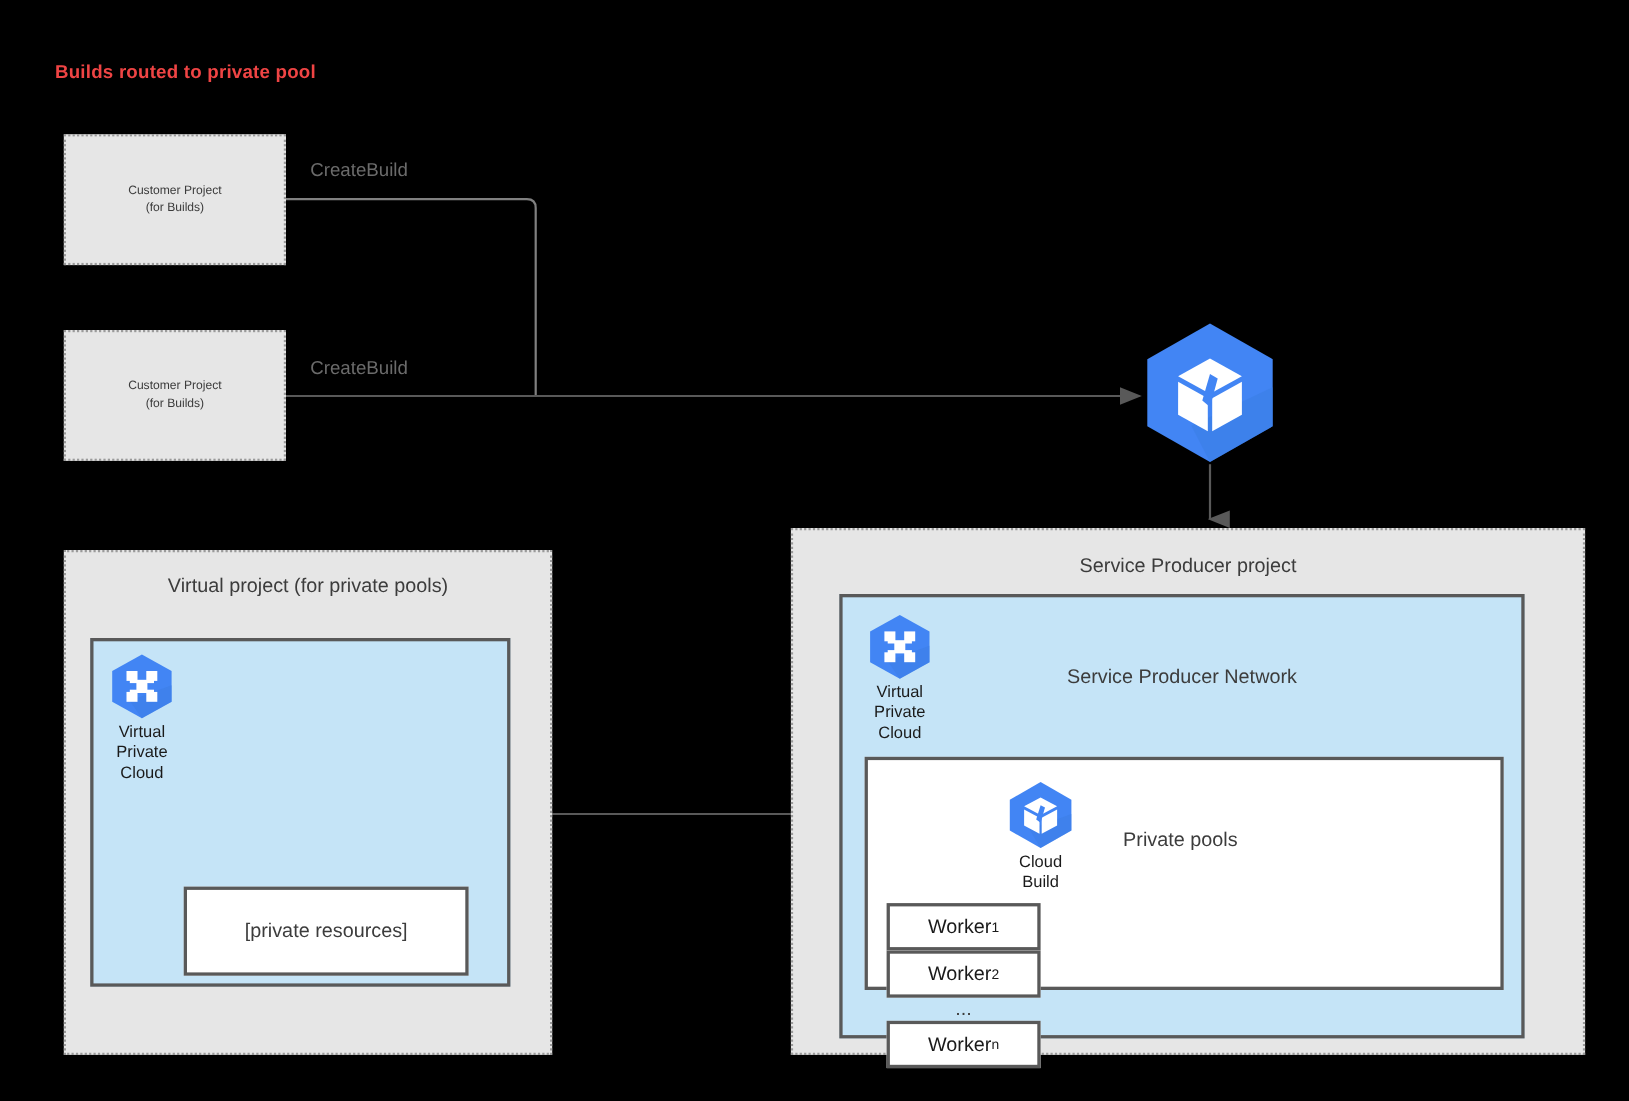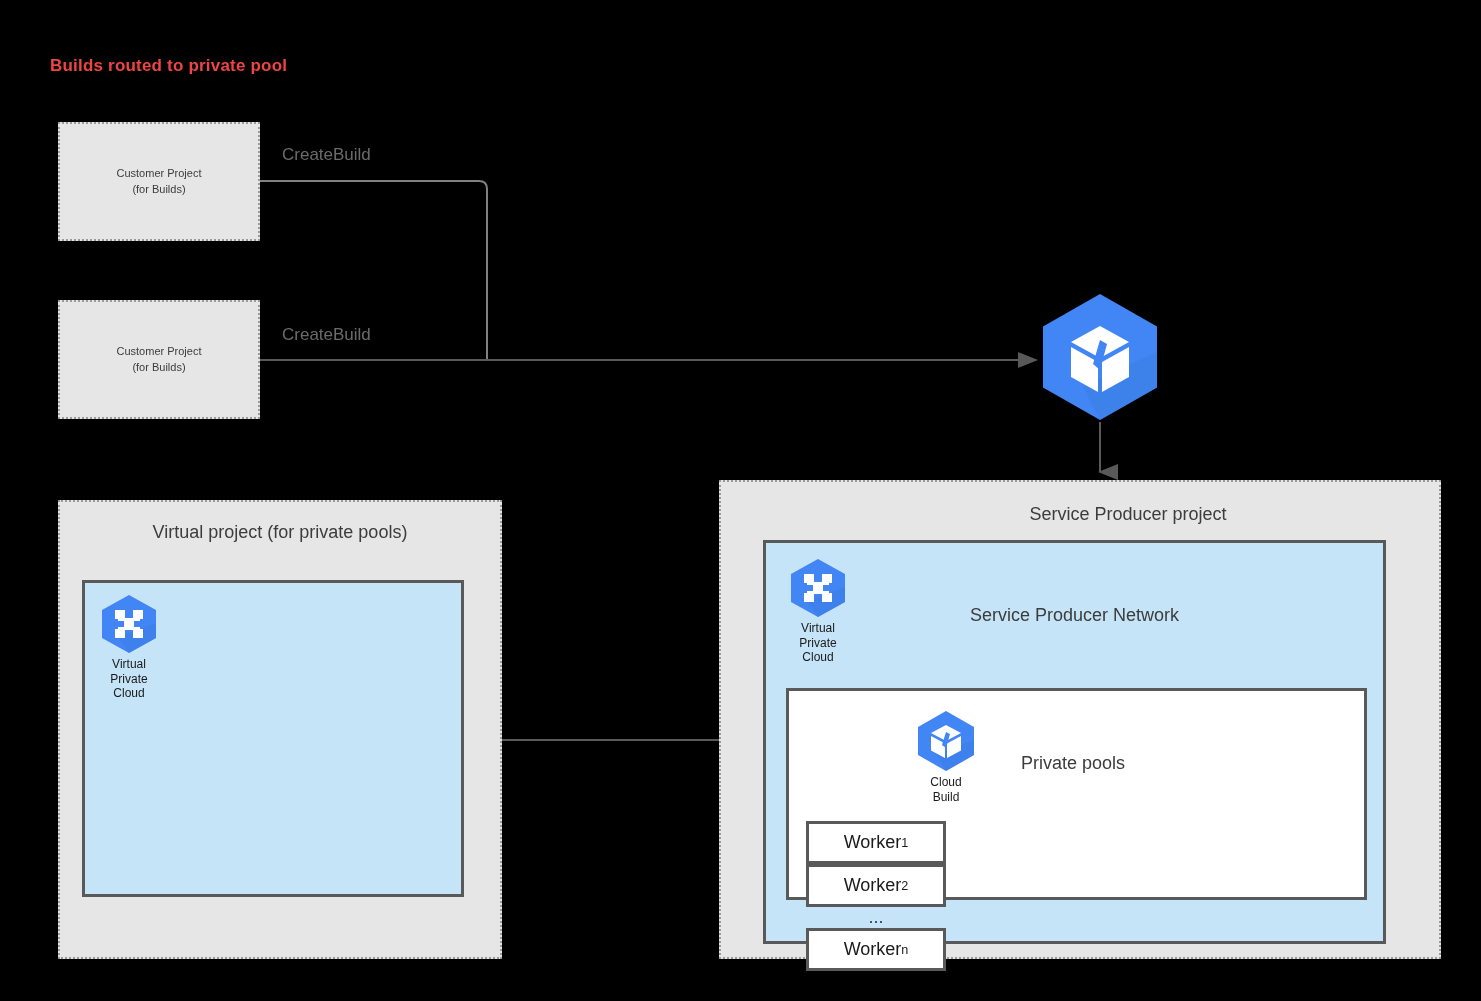--- a/index.html
+++ b/index.html
@@ -19,36 +19,36 @@
 
   .edge-label{font-size:17px;color:#6b6b6b;}
   #createbuild-label-1{left:282px;top:145px;}
   #createbuild-label-2{left:282px;top:325px;}
 
   
   #connectors{left:0;top:0;width:1481px;height:1001px;pointer-events:none;}
 
   
   #customer-private-pools-panel{left:58px;top:500px;width:444px;height:459px;}
-  #service-producer-panel{left:719px;top:480px;width:722px;height:479px;padding-left:48px;}
+  #service-producer-panel{left:719px;top:480px;width:722px;height:479px;}
   .panel-title{width:100%;text-align:center;font-size:18px;color:#3c3c3c;position:absolute;}
   #customer-private-pools-title{top:20px;}
   #service-producer-title{top:22px;}
 
   
   .vpc-net{position:absolute;background:#c5e4f7;border:3px solid #595959;box-sizing:border-box;}
   #customers-network{left:22px;top:78px;width:382px;height:317px;}
   #service-producer-network{left:42px;top:58px;width:623px;height:404px;}
   .net-title{position:absolute;font-size:18px;color:#3c3c3c;white-space:nowrap;}
   #customers-network-title{left:0;right:0;text-align:center;top:143px;}
   #service-producer-network-title{left:0;right:0;text-align:center;top:62px;}
 
   
   .icon-group{position:absolute;display:flex;flex-direction:column;align-items:center;}
-  .icon-caption{font-size:12px;color:#1a1a1a;line-height:1.22;text-align:center;margin-top:2px;}
+  .icon-caption{font-size:15px;color:#1a1a1a;line-height:1.22;text-align:center;margin-top:2px;}
   #customer-vpc-icon-group{left:14px;top:10px;}
   #producer-vpc-icon-group{left:22px;top:14px;}
 
   
   .white-box{position:absolute;background:#ffffff;border:3px solid #595959;box-sizing:border-box;}
   #private-resources-box{left:82px;top:223px;width:259px;height:81px;
        display:flex;align-items:center;justify-content:center;font-size:18px;color:#3c3c3c;}
   #private-pool-box{left:20px;top:145px;width:581px;height:212px;}
   #private-pool-title{position:absolute;left:232px;top:62px;font-size:18px;color:#3c3c3c;}
   #cloudbuild-icon-group{left:126px;top:18px;}
@@ -139,20 +139,21 @@
         </g>
       </svg>
       <div class="icon-caption">
         <span>Virtual</span><br>
         <span>Private</span><br>
         <span>Cloud</span>
       </div>
     </div>
 
 
+    <div class="white-box" id="private-resources-box">[private resources]</div>
   </div>
 </div>
 
 <div class="abs dotted-box" id="service-producer-panel">
 
   <div class="panel-title" id="service-producer-title">Service Producer project</div>
 
   <div class="vpc-net" id="service-producer-network">
 
     <div class="icon-group" id="producer-vpc-icon-group">

